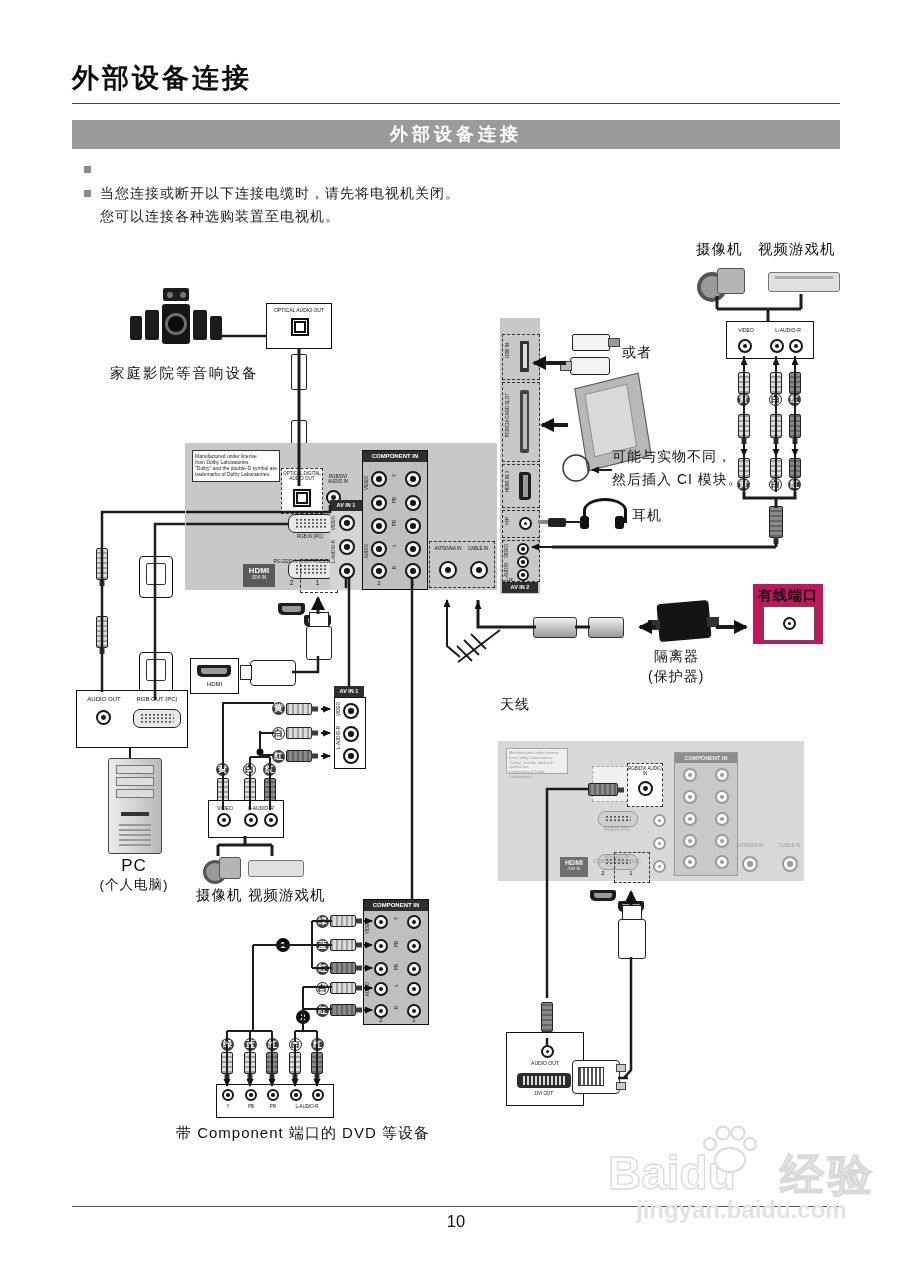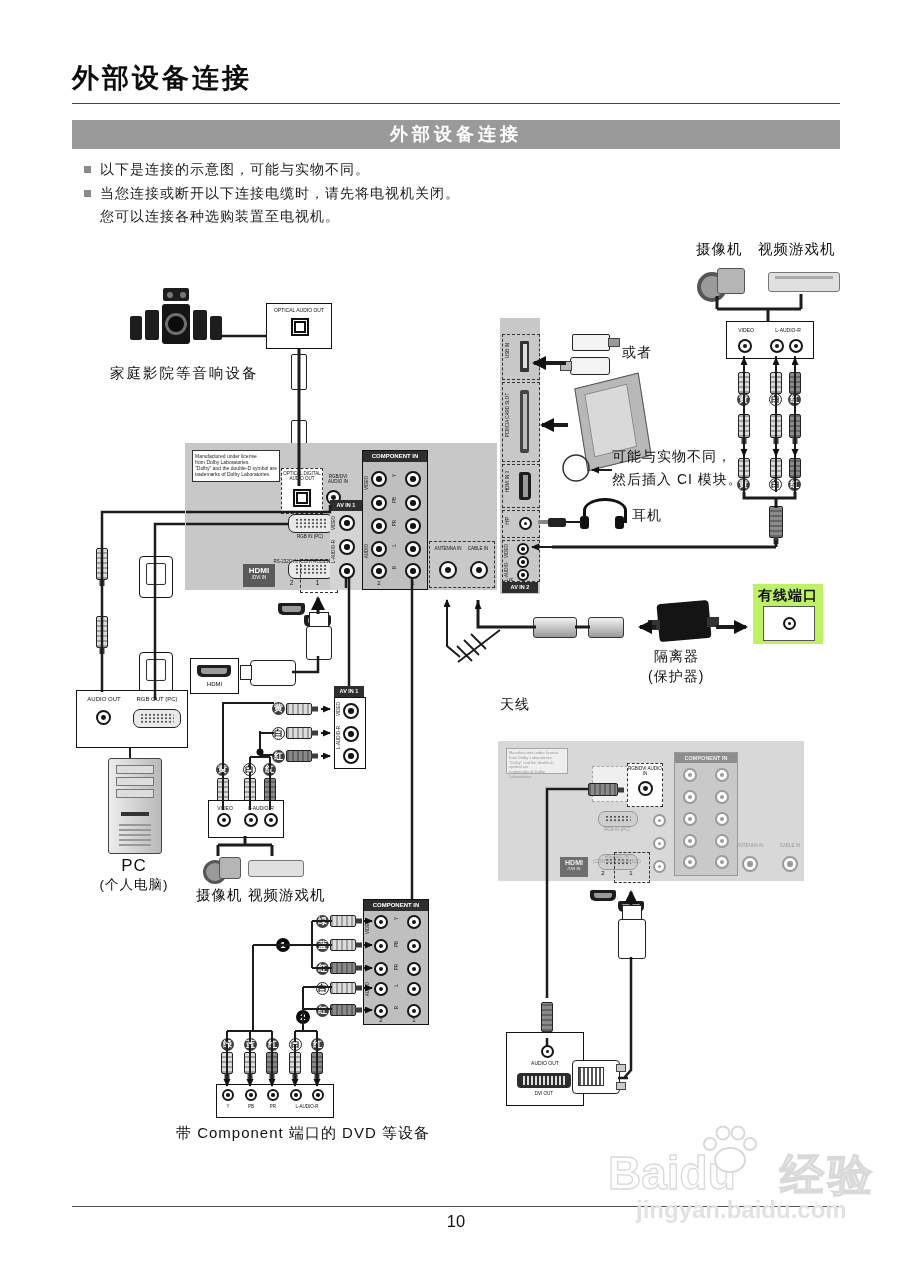--- a/index.html
+++ b/index.html
@@ -87,21 +87,20 @@
       <path d="M588,789 H547 V998 M547,1038 V1046" stroke-width="2.5"></path>
       <path d="M631,957 V1070 L624,1078 M618,1078 H628" stroke-width="2.5"></path>
       <path d="M566,522 H583" stroke-width="2"></path>
     </g>
   </svg>
 
   <div class="abs title" style="left:72px;top:60px">外部设备连接</div>
   <div class="abs rule" style="left:72px;top:103px;width:768px"></div>
   <div class="abs banner" style="left:72px;top:120px;width:768px;height:29px">外部设备连接</div>
   <div class="abs bullet-sq" style="left:84px;top:166px"></div>
-  <div class="abs btxt" style="left:100px;top:161px">以下是连接的示意图，可能与实物不同。</div>
   <div class="abs bullet-sq" style="left:84px;top:190px"></div>
   <div class="abs btxt" style="left:100px;top:185px">当您连接或断开以下连接电缆时，请先将电视机关闭。</div>
   <div class="abs btxt" style="left:100px;top:208px">您可以连接各种选购装置至电视机。</div>
 
   <div class="abs" style="left:130px;top:288px;width:92px;height:58px">
     <div class="abs" style="left:33px;top:0;width:26px;height:13px;background:#1d1d1d;border-radius:2px;display:flex;justify-content:space-around;align-items:center">
       <span style="width:6px;height:6px;border-radius:50%;background:#777"></span>
         <span style="width:6px;height:6px;border-radius:50%;background:#777"></span>
     </div>
     <div class="abs" style="left:0;top:28px;width:12px;height:24px;background:#1d1d1d;border-radius:2px"></div>
@@ -270,21 +269,21 @@
   <div class="abs cl" style="left:788px;top:478px">红</div>
   <div class="abs pv dk tipdn" style="left:769px;top:506px;width:14px;height:32px"></div>
 
   <div class="abs" style="left:533px;top:617px;width:42px;height:19px;background:linear-gradient(#f2f2f2,#9a9a9a);border:1.5px solid #333;border-radius:3px"></div>
   <div class="abs" style="left:588px;top:617px;width:34px;height:19px;background:linear-gradient(#f2f2f2,#9a9a9a);border:1.5px solid #333;border-radius:3px"></div>
   <div class="abs" style="left:658px;top:602px;width:52px;height:38px;background:#141414;border-radius:4px;transform:rotate(-5deg)"></div>
   <div class="abs" style="left:648px;top:620px;width:12px;height:10px;background:#333"></div>
   <div class="abs" style="left:707px;top:617px;width:12px;height:10px;background:#333"></div>
   <div class="abs cn" style="left:654px;top:648px">隔离器</div>
   <div class="abs cn" style="left:648px;top:668px">(保护器)</div>
-  <div class="abs" style="left:753px;top:584px;width:70px;height:60px;background:#bef264">
+  <div class="abs" style="left:753px;top:584px;width:70px;height:60px;background:#be185d">
     <div class="cn" style="text-align:center;font-weight:bold;margin-top:3px">有线端口</div>
     <div class="abs" style="left:10px;top:22px;width:50px;height:33px;background:#fff;border:1px solid #555">
       <div class="abs jack" style="left:19px;top:10px;width:13px;height:13px"></div>
     </div>
   </div>
   <div class="abs cn" style="left:500px;top:696px">天线</div>
 
   <div class="abs pv tipdn" style="left:96px;top:548px;width:12px;height:32px"></div>
   <div class="abs pv tipdn" style="left:96px;top:616px;width:12px;height:32px"></div>
   <div class="abs box" style="left:139px;top:556px;width:32px;height:40px;border-radius:4px">

